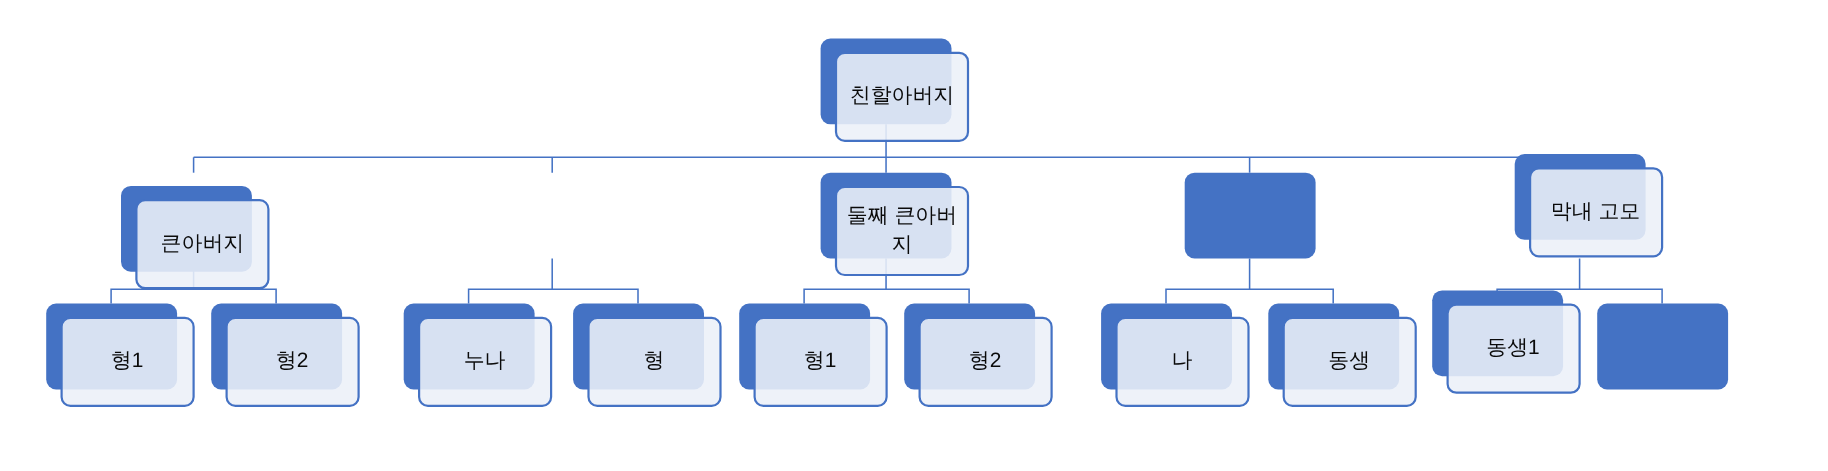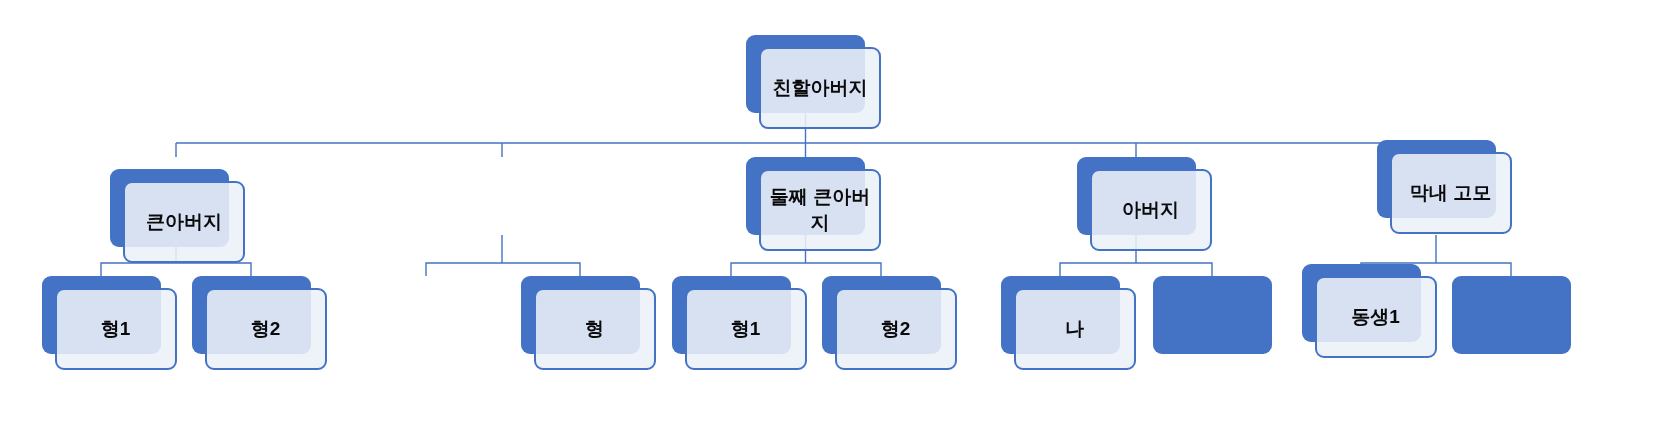--- a/index.html
+++ b/index.html
@@ -15,21 +15,21 @@
     position:absolute; left:0; top:0; width:119px; height:78px;
     background:var(--accent,#4472C4); border-radius:9px;
   }
   .node .front {
     position:absolute; left:13px; top:12px; width:122px; height:82px;
     box-sizing:border-box;
     background:var(--fill,rgba(236,240,248,0.88));
     border:2px solid var(--accent,#4472C4);
     border-radius:9px;
     display:flex; align-items:center; justify-content:center;
-    text-align:center; padding:2px;font-weight:bold;
+    text-align:center; padding:2px;
   }
   .node .lbl {
     font-size:19px; line-height:1.35; color:var(--text,#0a0a0a);
     word-break:break-all;
   }
 </style>
 </head>
 <body>
 
 <div class="canvas">
@@ -70,20 +70,26 @@
         <div class="front">
           <span class="lbl">형1</span>
         </div>
       </div>
       <div class="node" style="left: 191.5px; top: 276px;">
         <div class="back"></div>
         <div class="front">
           <span class="lbl">형2</span>
         </div>
       </div>
+      <div class="node" style="left: 366.5px; top: 276px;">
+        <div class="back"></div>
+        <div class="front">
+          <span class="lbl">누나</span>
+        </div>
+      </div>
       <div class="node" style="left: 520.5px; top: 276px;">
         <div class="back"></div>
         <div class="front">
           <span class="lbl">형</span>
         </div>
       </div>
       <div class="node" style="left: 746px; top: 157px;">
         <div class="back"></div>
         <div class="front">
           <span class="lbl">둘째 큰아버지</span>
@@ -96,32 +102,32 @@
         </div>
       </div>
       <div class="node" style="left: 821.5px; top: 276px;">
         <div class="back"></div>
         <div class="front">
           <span class="lbl">형2</span>
         </div>
       </div>
       <div class="node" style="left: 1076.5px; top: 157px;">
         <div class="back"></div>
-        <div class="front">
-          <span class="lbl">아버지</span>
-        </div>
       </div>
       <div class="node" style="left: 1000.5px; top: 276px;">
         <div class="back"></div>
         <div class="front">
           <span class="lbl">나</span>
         </div>
       </div>
       <div class="node" style="left: 1152.5px; top: 276px;">
         <div class="back"></div>
+        <div class="front">
+          <span class="lbl">동생</span>
+        </div>
       </div>
       <div class="node" style="left: 1376.5px; top: 140px;">
         <div class="back"></div>
         <div class="front">
           <span class="lbl">막내 고모</span>
         </div>
       </div>
       <div class="node" style="left: 1301.5px; top: 264px;">
         <div class="back"></div>
         <div class="front">

